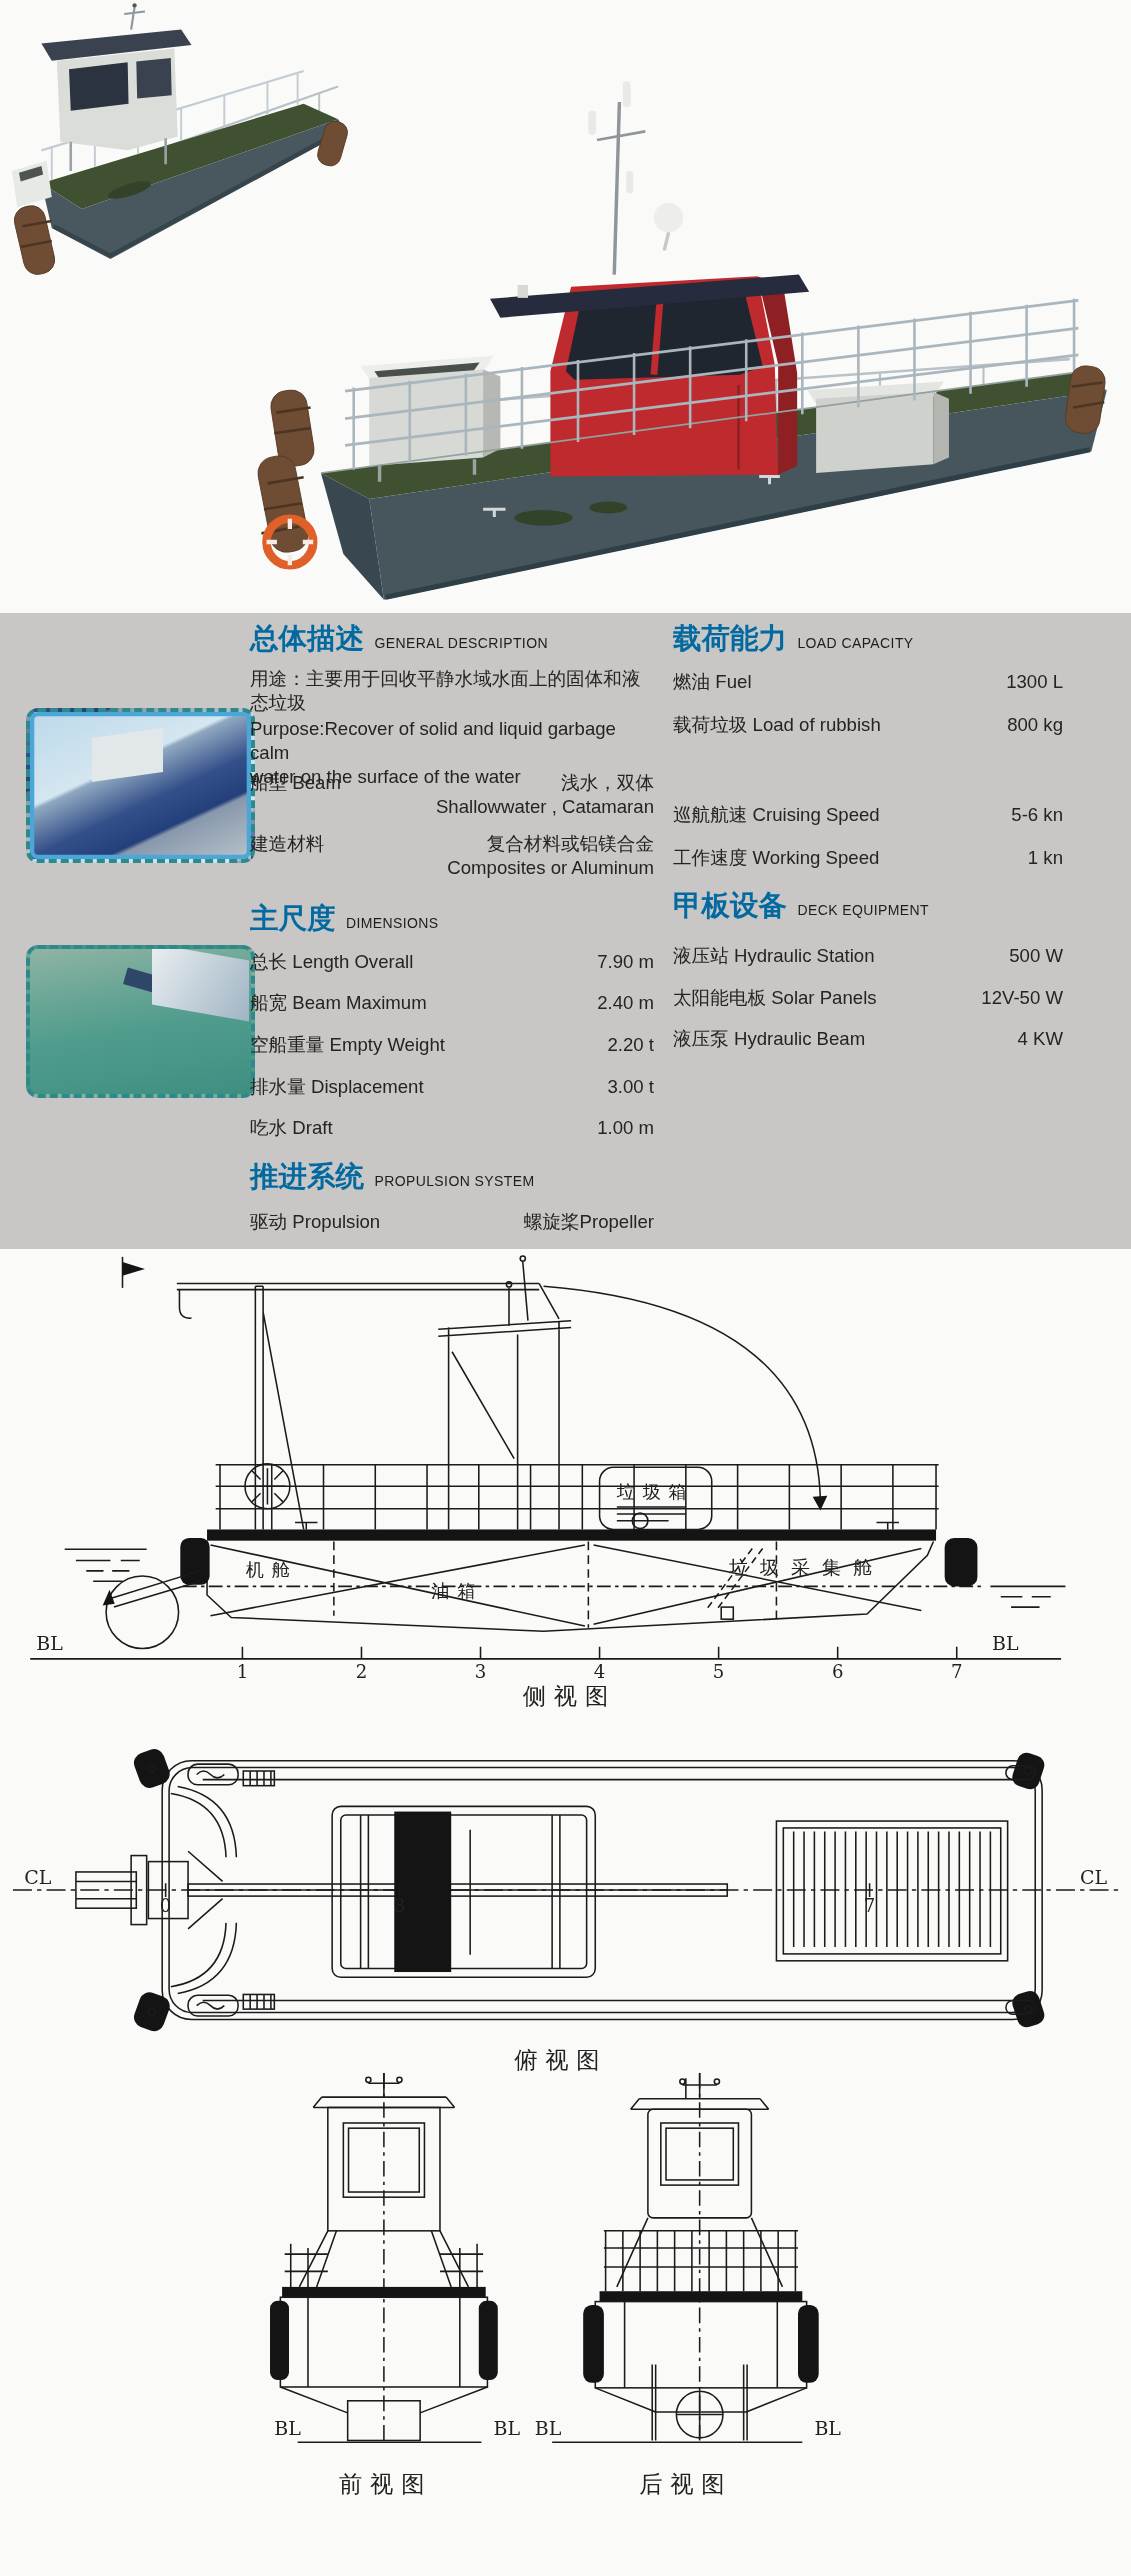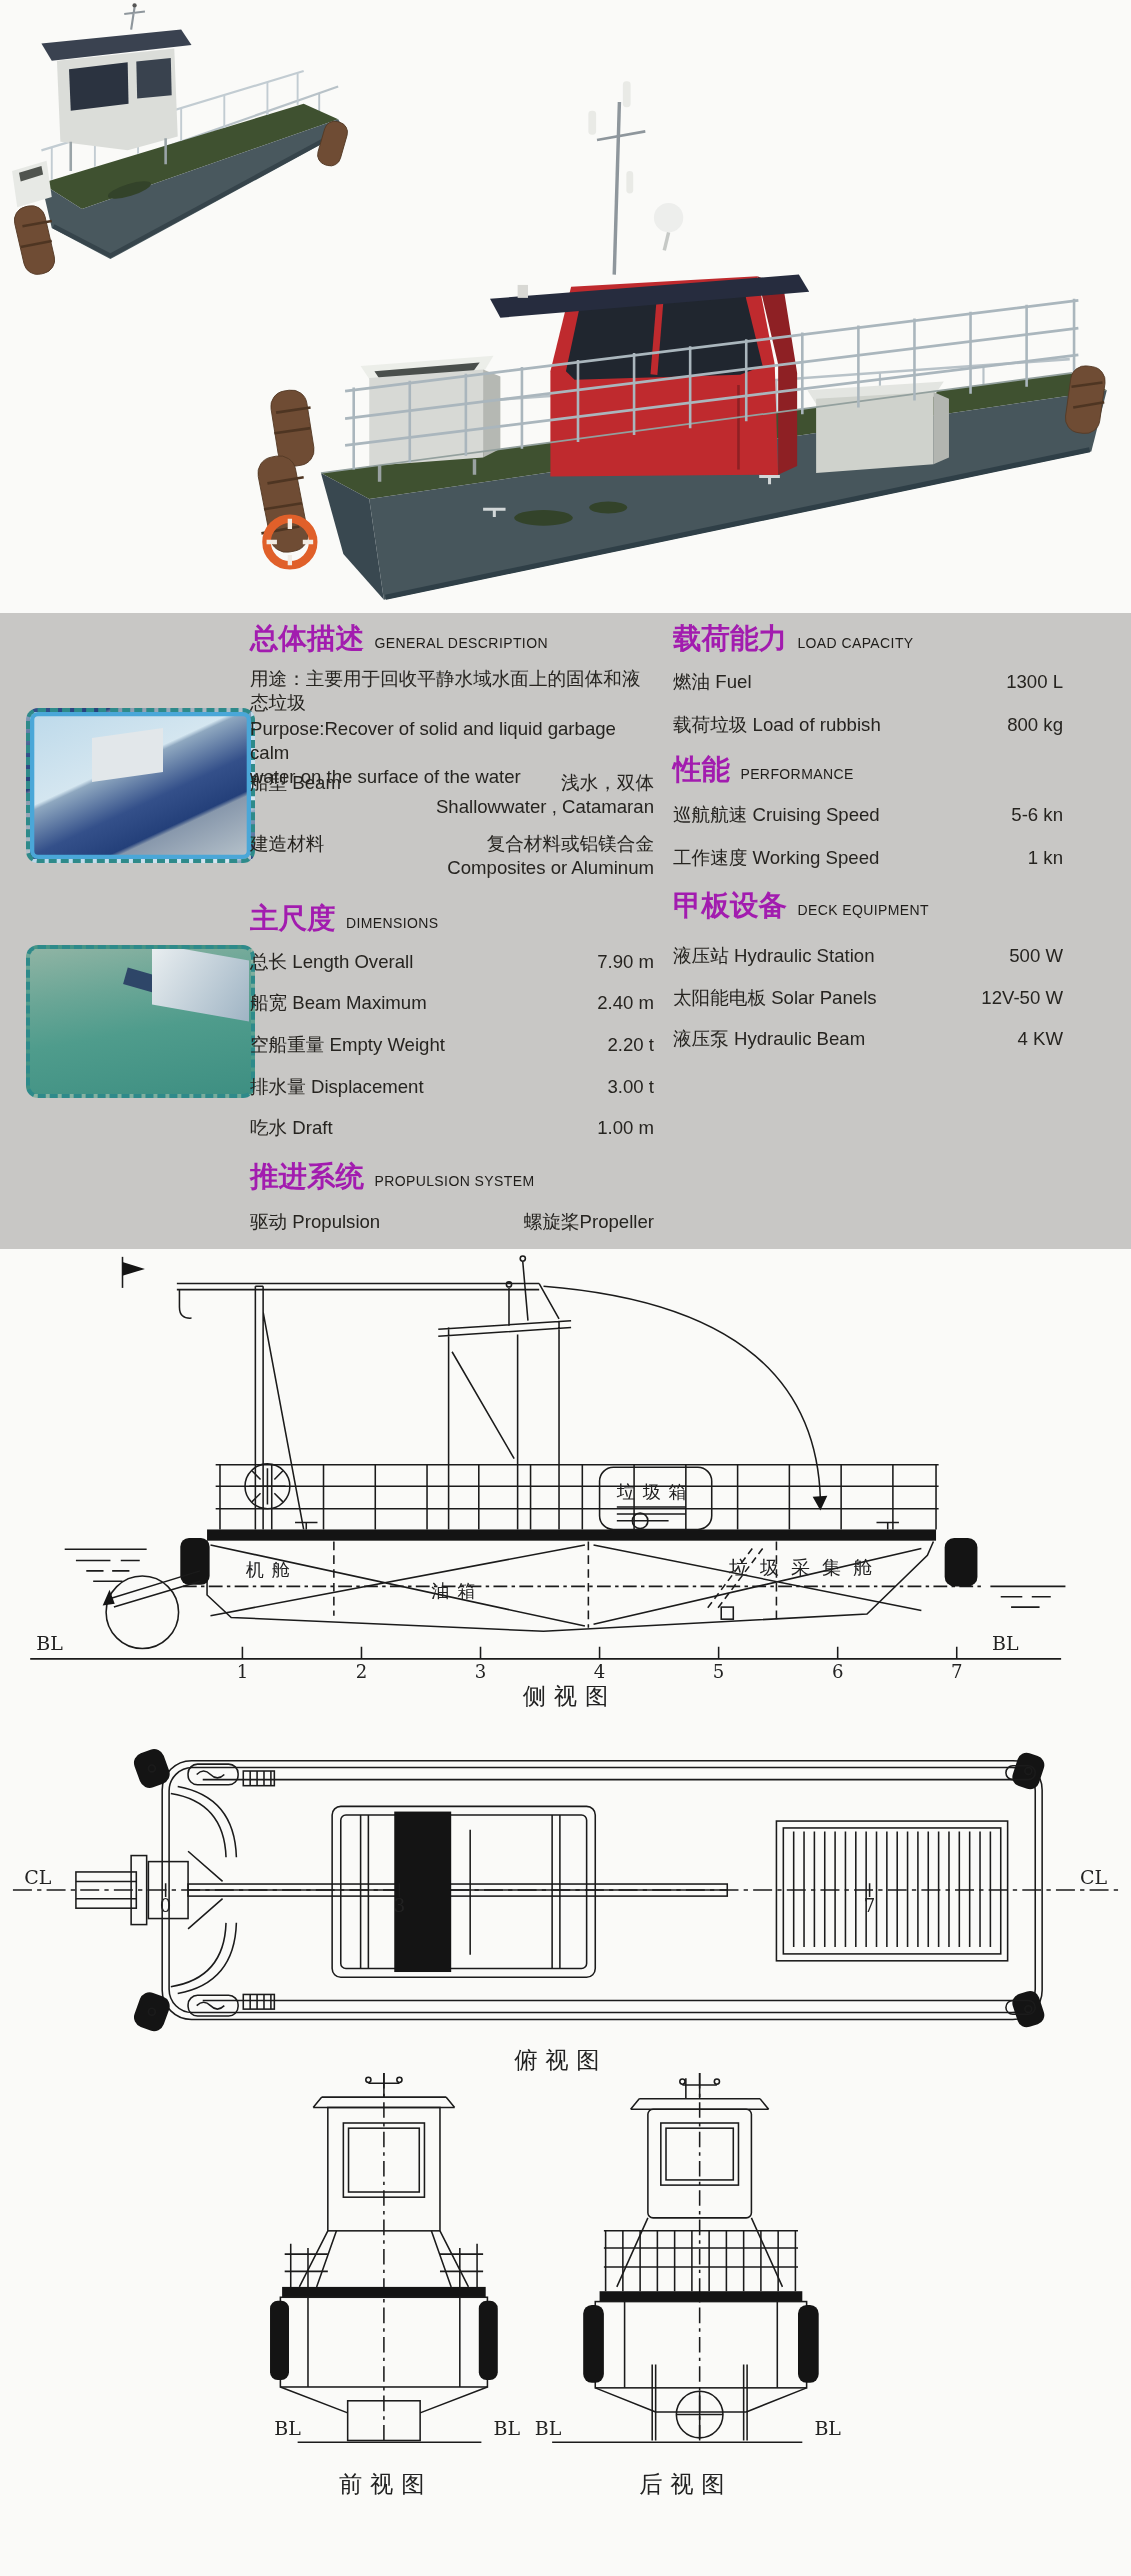--- a/index.html
+++ b/index.html
@@ -1,21 +1,21 @@
 <!DOCTYPE html>
 <html style="font-size:14px"><head>
 <meta charset="utf-8">
 <style>
   html,body{margin:0;padding:0;}
   body{width:1131px;height:2576px;background:#fafaf8;font-family:"Liberation Sans",sans-serif;color:#262420;position:relative;}
   .page{position:relative;width:1131px;height:2576px;overflow:hidden;}
   .hero{position:absolute;top:0;left:0;width:1131px;height:613px;}
   .specs{position:absolute;top:613px;left:0;width:1131px;height:636px;background:#c8c7c5;}
   .heading{position:absolute;display:flex;align-items:baseline;gap:10.4px;white-space:nowrap;}
-  .zh-h{font-size:28.5px;font-weight:700;color:#a21caf;}
+  .zh-h{font-size:28.5px;font-weight:700;color:#0369a1;}
   .en-h{font-size:14px;font-weight:400;color:#1f1d1a;letter-spacing:0.4px;}
   .row{position:absolute;display:flex;justify-content:space-between;font-size:18.6px;line-height:23px;color:#262420;}
   .lcol{left:250px;width:404px;}
   .rcol{left:673px;width:390px;}
   .para{position:absolute;font-size:18.6px;line-height:24px;color:#262420;}
   .val2{text-align:right;}
   .vline{display:block;line-height:24px;}
   .photo{position:absolute;left:26px;border:4.3px dashed #2e8a8a;border-radius:12px;overflow:hidden;}
   .photo1{top:95px;width:221px;height:147px;box-shadow:inset 0 0 0 4.3px #4aa7d8;
     background:linear-gradient(155deg,#bcd9ea 0%,#d4e6f0 38%,#8fa8c0 40%,#34508a 58%,#24407a 72%,#8898ac 74%,#b8c4cc 100%);}
@@ -180,24 +180,20 @@
     </div>
     <div class="row rcol" style="top:57px">
       <span>燃油 Fuel</span>
         <span>1300 L</span>
     </div>
     <div class="row rcol" style="top:100px">
       <span>载荷垃圾 Load of rubbish</span>
         <span>800 kg</span>
     </div>
 
-    <div class="heading rcol" style="top:138px">
-      <span class="zh-h">性能</span>
-      <span class="en-h">PERFORMANCE</span>
-    </div>
     <div class="row rcol" style="top:190px">
       <span>巡航航速 Cruising Speed</span>
         <span>5-6 kn</span>
     </div>
     <div class="row rcol" style="top:233px">
       <span>工作速度 Working Speed</span>
         <span>1 kn</span>
     </div>
 
     <div class="heading rcol" style="top:274px">

